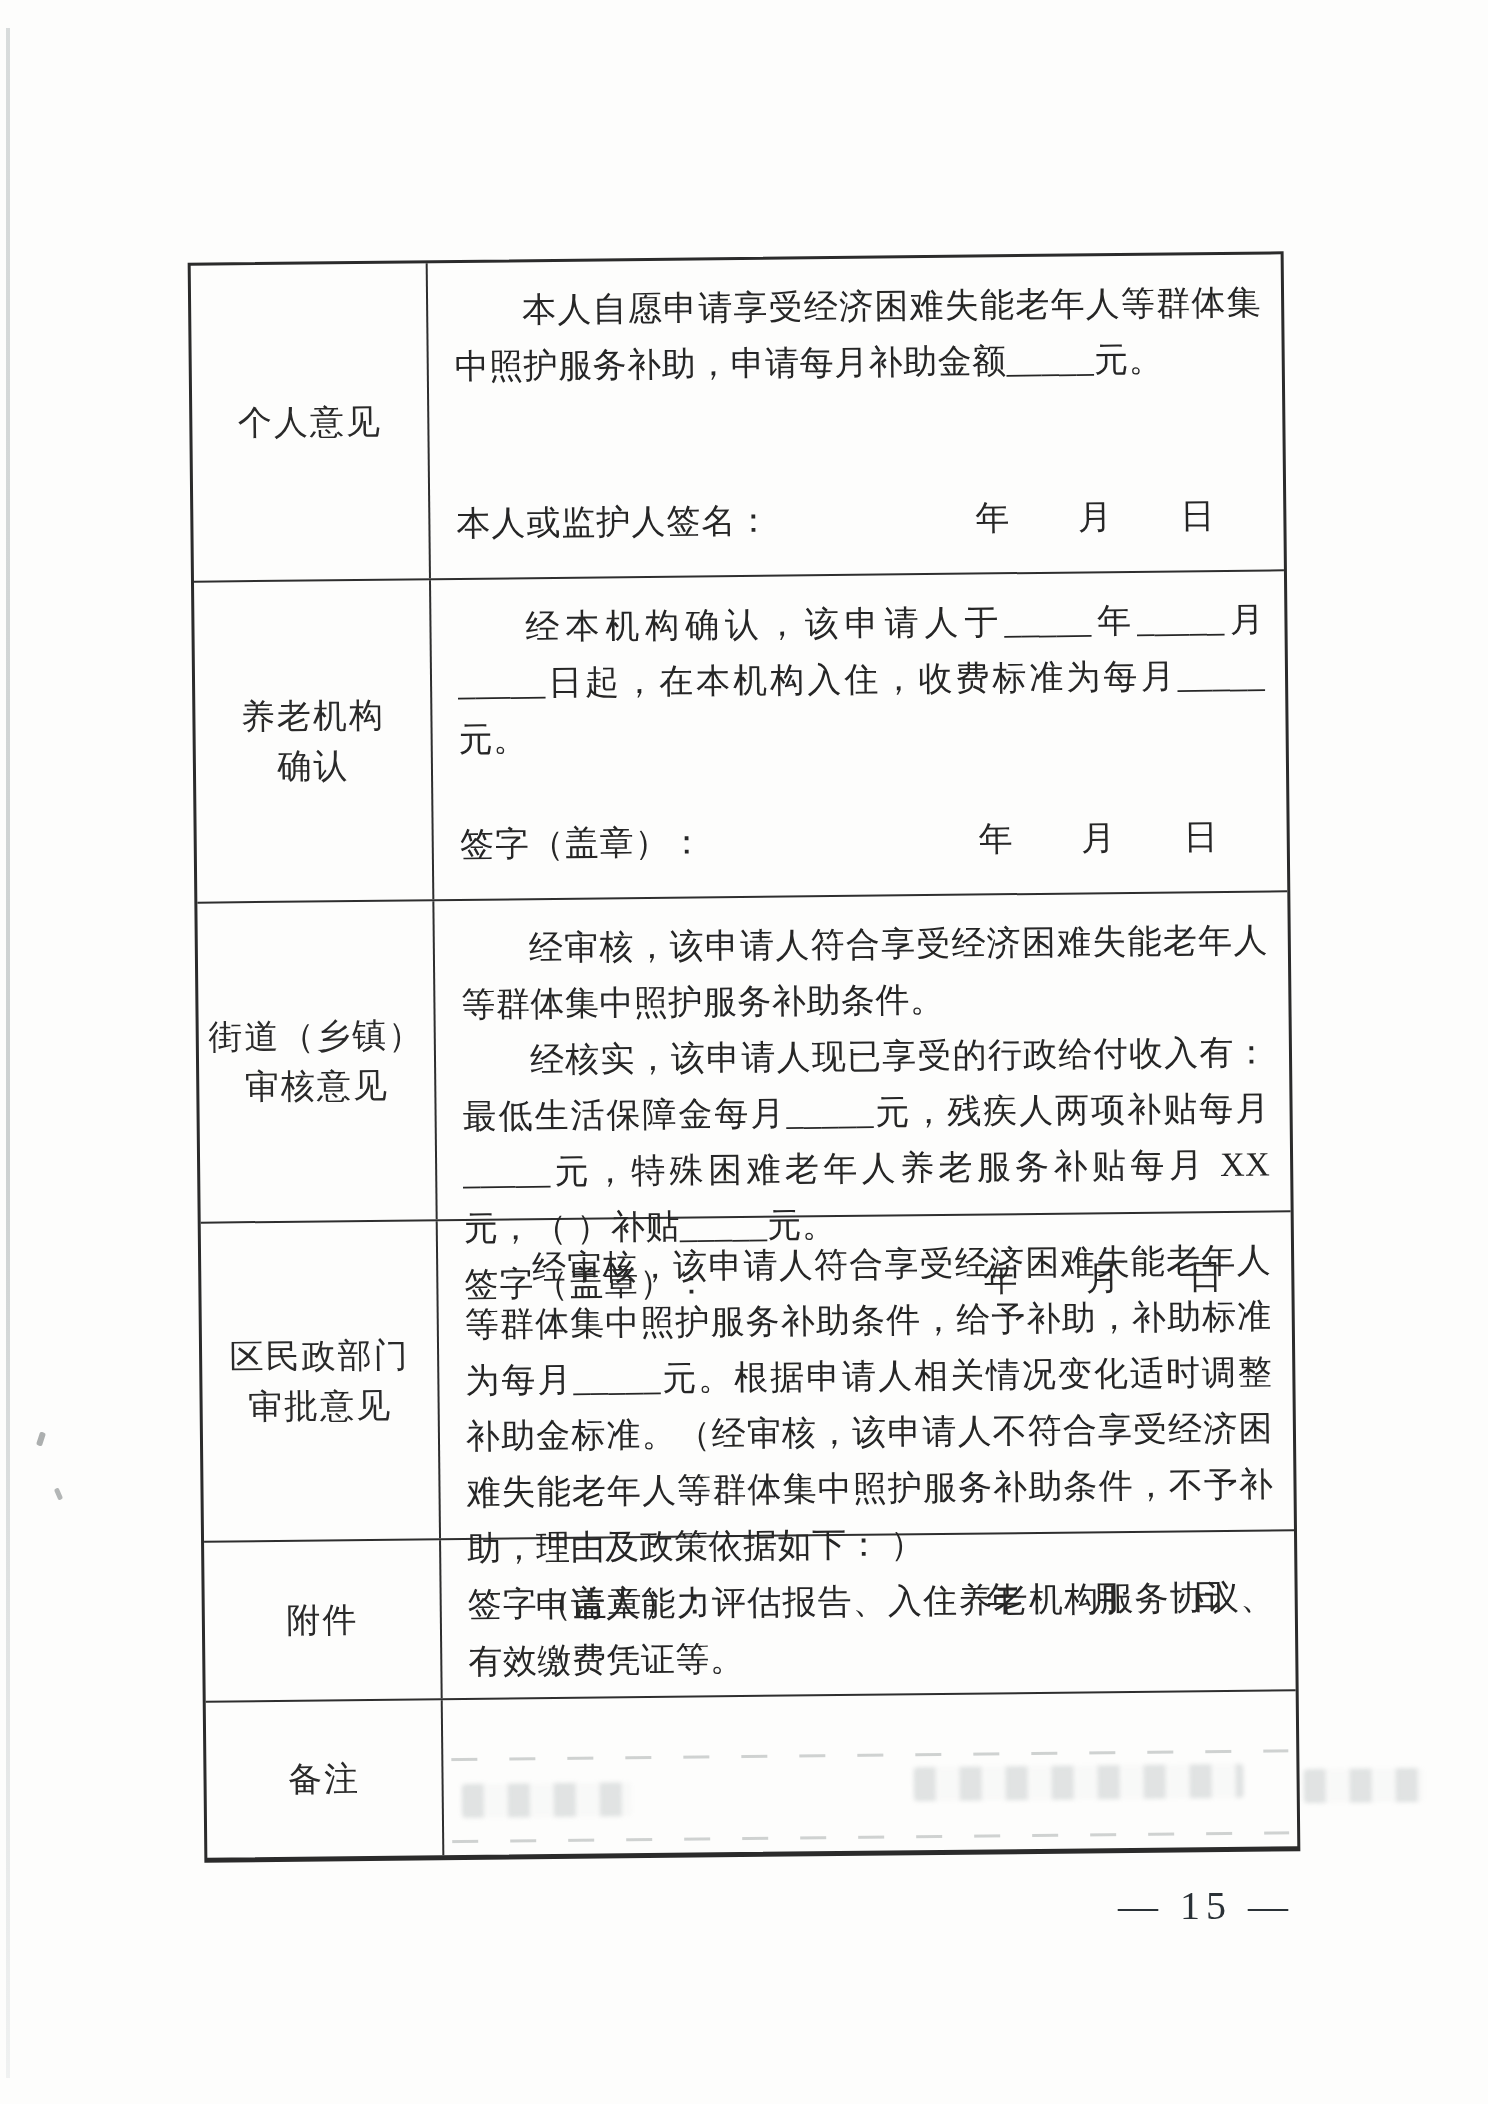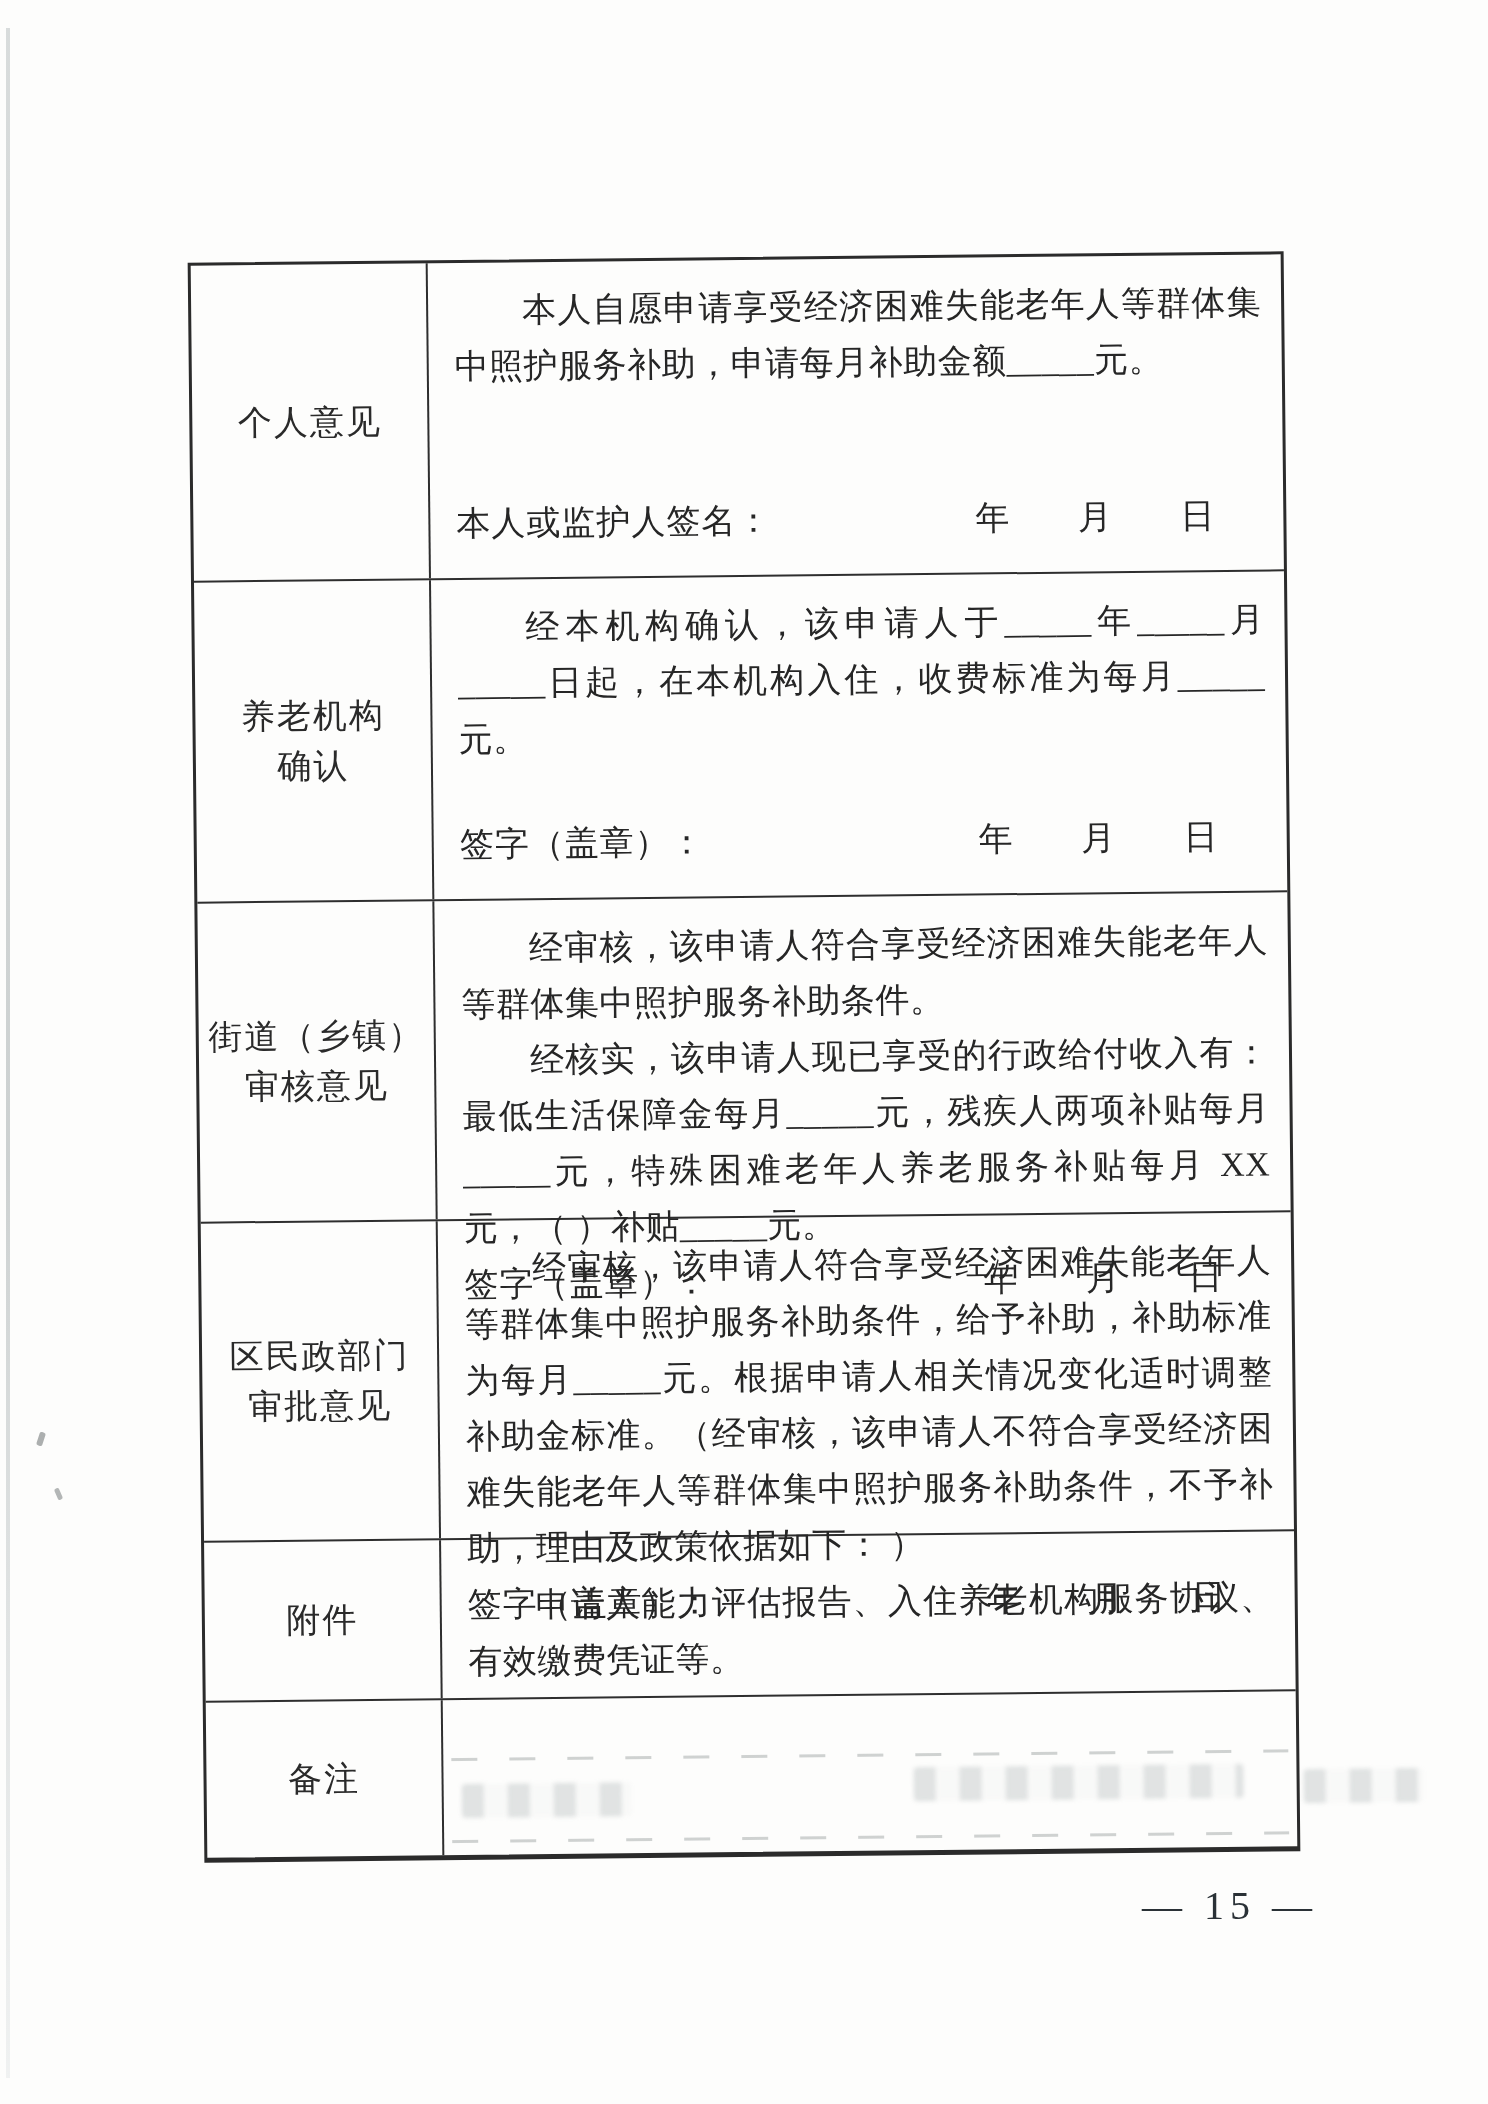--- a/index.html
+++ b/index.html
@@ -108,21 +108,21 @@
   .ghost.g2 { left: 470px; top: 72px; width: 330px; }
   .ghost.g3 { left: 860px; top: 78px; width: 120px; }
 
   .footer-page {
     position: absolute;
     left: 1118px; top: 1882px;
     width: 200px;
     font-size: 40px;
     color: #2a3136;
     letter-spacing: 6px;
-    text-align: right;
+    text-align: left;
     white-space: nowrap;
   }
 </style>
 </head>
 <body>
 
 <div class="page">
 
   <div class="scan-edge"></div>
   <div class="speck s1"></div>

